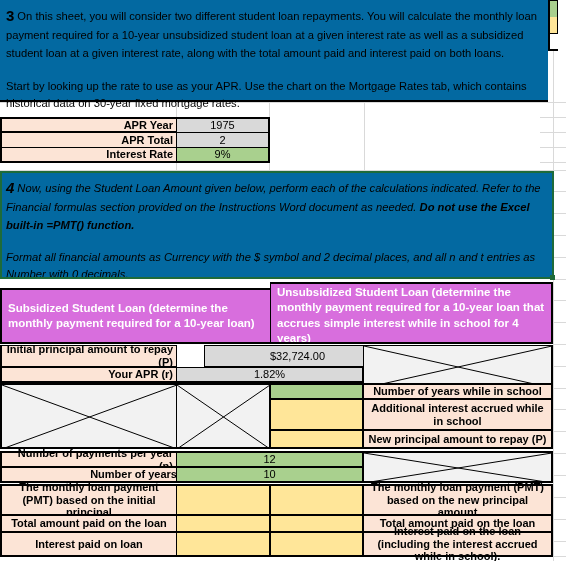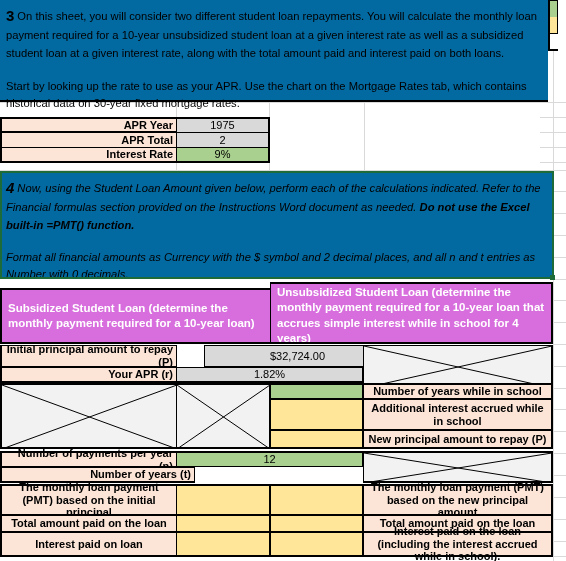--- a/index.html
+++ b/index.html
@@ -158,20 +158,21 @@
   <div class="cell f-peach bd2 center b" style="left:363px;top:430px;width:190px;height:19px;border-left-width:1px;border-top-width:1px;border-bottom-width:2px;">New principal amount to repay (P)</div>
   <div class="cell f-green bd2 center" style="left:176px;top:451px;width:188px;height:16px;border-left-width:1px;border-right-width:2px;border-top-width:2px;border-bottom-width:1px;">12</div>
   <div class="cell f-xout bd2" style="left:363px;top:451px;width:190px;height:32px;border-left-width:1px;border-top-width:2px;">
     <svg class="xsvg" width="188" height="30" style="left:0;top:0;">
       <line x1="0" y1="0" x2="188" y2="30" stroke="#000" stroke-width="1"></line>
       <line x1="0" y1="30" x2="188" y2="0" stroke="#000" stroke-width="1"></line>
     </svg>
   </div>
 
   <div class="cell f-peach bd2 right b" style="left:0px;top:467px;width:195px;height:16px;border-right-width:1px;border-top-width:1px;border-bottom-width:2px;">Number of years (t)</div>
+  <div class="cell f-green bd2 center" style="left:176px;top:467px;width:188px;height:16px;border-left-width:1px;border-right-width:2px;border-top-width:1px;border-bottom-width:2px;">10</div>
 
   <div class="cell f-peach bd2 center b" style="left:0px;top:484px;width:177px;height:31px;border-right-width:1px;border-top-width:2px;border-bottom-width:1px;">The monthly loan payment (PMT) based on the initial principal</div>
   <div class="cell f-yellow bd2 center" style="left:176px;top:484px;width:95px;height:31px;border-left-width:1px;border-right-width:2px;border-top-width:2px;border-bottom-width:1px;"></div>
   <div class="cell f-yellow bd2 center" style="left:270px;top:484px;width:94px;height:31px;border-left-width:1px;border-right-width:2px;border-top-width:2px;border-bottom-width:1px;"></div>
   <div class="cell f-peach bd2 center b" style="left:363px;top:484px;width:190px;height:31px;border-left-width:1px;border-top-width:2px;border-bottom-width:1px;">The monthly loan payment (PMT) based on the new principal amount</div>
 
   <div class="cell f-peach bd2 center b" style="left:0px;top:515px;width:177px;height:17px;border-right-width:1px;border-top-width:1px;border-bottom-width:1px;">Total amount paid on the loan</div>
   <div class="cell f-yellow bd2 center" style="left:176px;top:515px;width:95px;height:17px;border-left-width:1px;border-right-width:2px;border-top-width:1px;border-bottom-width:1px;"></div>
   <div class="cell f-yellow bd2 center" style="left:270px;top:515px;width:94px;height:17px;border-left-width:1px;border-right-width:2px;border-top-width:1px;border-bottom-width:1px;"></div>
   <div class="cell f-peach bd2 center b" style="left:363px;top:515px;width:190px;height:17px;border-left-width:1px;border-top-width:1px;border-bottom-width:1px;">Total amount paid on the loan</div>

